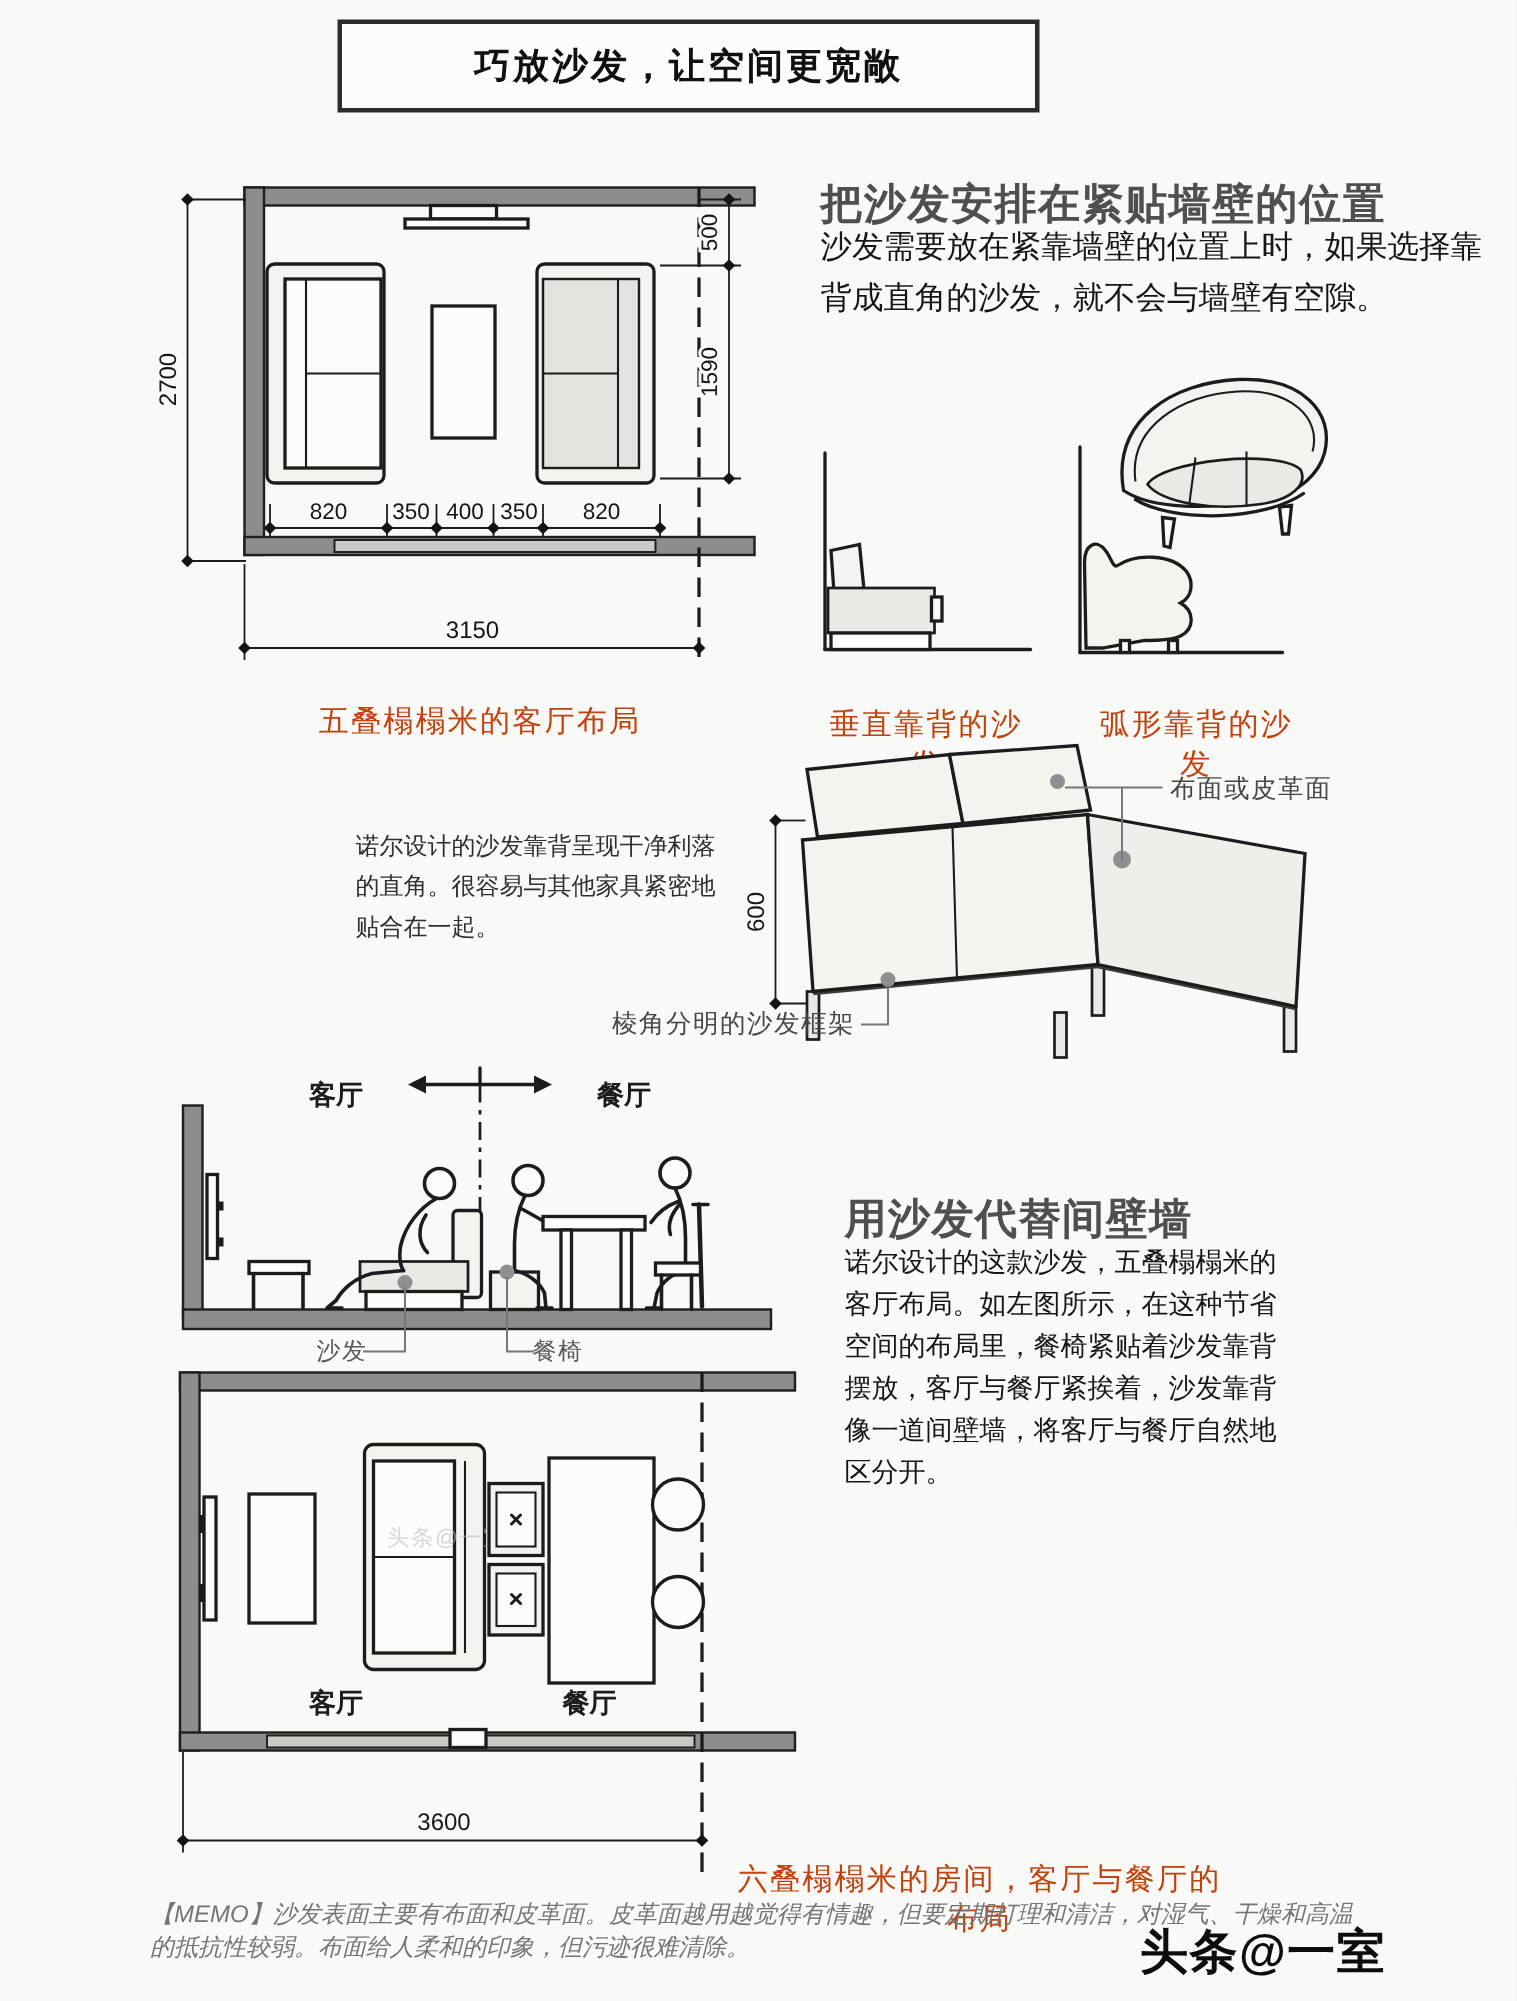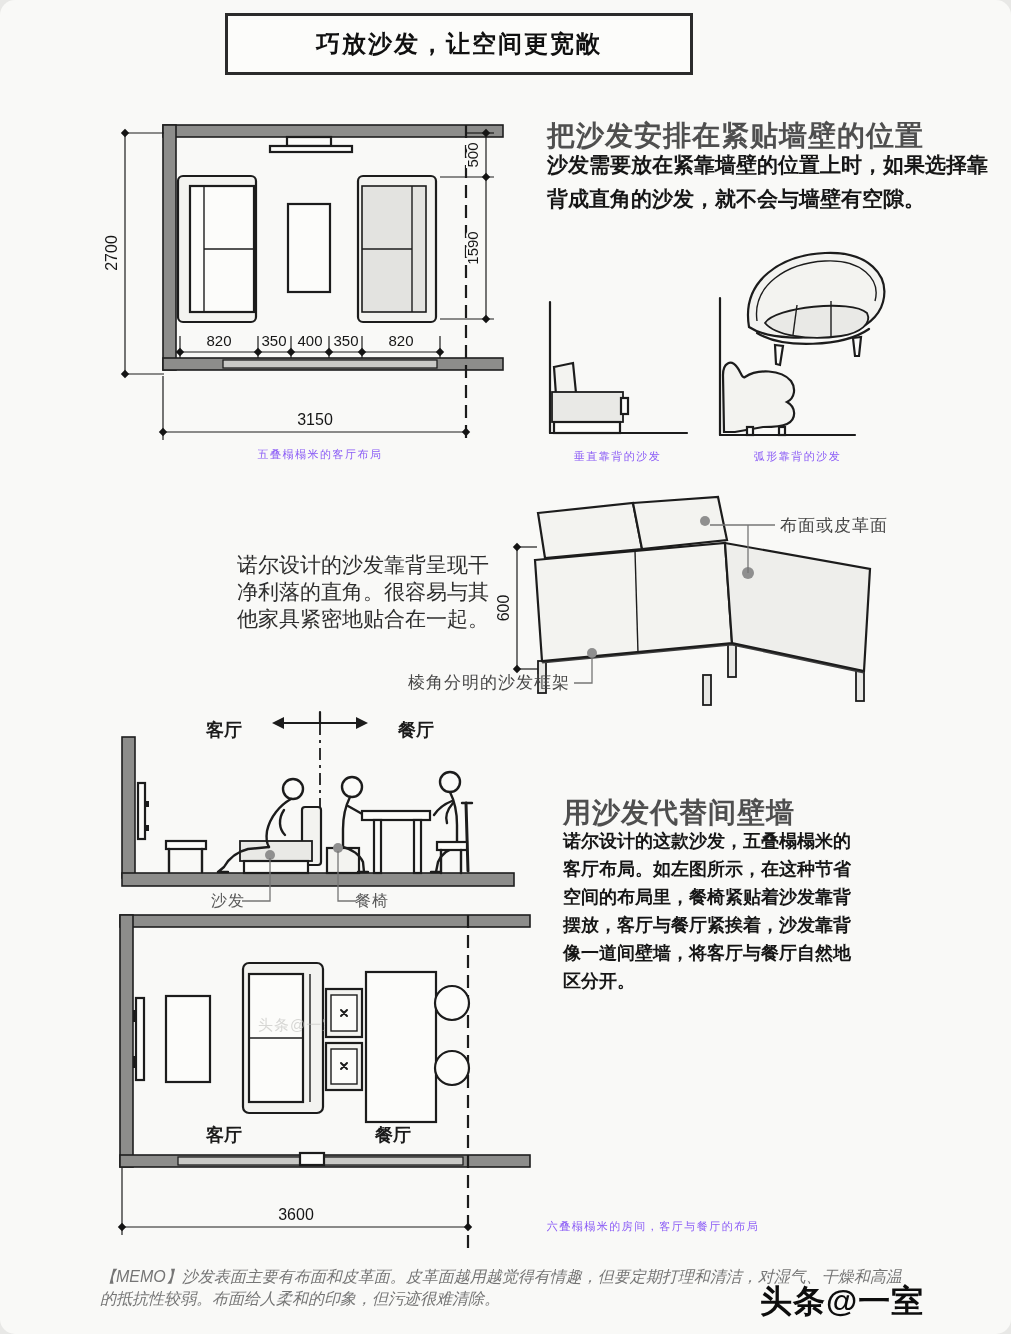--- a/index.html
+++ b/index.html
@@ -1,28 +1,28 @@
 <!DOCTYPE html>
 <html><head>
 <meta charset="utf-8">
 <style>
   html,body{margin:0;padding:0;background:#e8e8e6;}
   .page{position:relative;width:1011px;height:1334px;background:#f9f9f7;
-        font-family:"Liberation Sans",sans-serif;overflow:hidden;margin:0 auto;border-radius:15px;}
+        font-family:"Liberation Sans",sans-serif;overflow:hidden;margin:0 auto;}
   .abs{position:absolute;}
   .title-box{position:absolute;left:225px;top:13px;width:462px;height:56px;
              border:3px solid #2b2b2b;background:#fcfcfa;display:flex;align-items:center;
              justify-content:center;font-size:24px;font-weight:bold;letter-spacing:2px;color:#101010;}
   .h2{position:absolute;font-size:28px;font-weight:600;color:#4f4f4f;letter-spacing:1px;}
-  .body-bold{position:absolute;color:#161616;font-weight:bold;}
+  .body-bold{position:absolute;color:#161616;font-weight:normal;}
   #body1{left:547px;top:148px;width:444px;font-size:21px;line-height:34px;}
   #body2{left:563px;top:827px;width:294px;font-size:18px;line-height:28px;}
-  .para-mid{position:absolute;left:237px;top:551px;width:254px;font-size:21px;
+  .para-mid{position:absolute;left:237px;top:551px;width:254px;font-size:16px;
             line-height:27px;color:#2e2e2e;font-weight:500;}
-  .caption{position:absolute;font-size:11px;color:#8b5cf6;letter-spacing:1.5px;text-align:center;}
+  .caption{position:absolute;font-size:20px;color:#c2410c;letter-spacing:1.5px;text-align:center;margin-top:20px;}
   .memo{position:absolute;left:100px;top:1266px;width:814px;font-size:16px;line-height:22px;color:#757575;font-style:italic;}
   .watermark{position:absolute;left:760px;top:1280px;font-size:32px;font-weight:bold;
              color:#0d0d0d;letter-spacing:1px;}
   svg text{font-family:"Liberation Sans",sans-serif;}
   .dimtxt{font-size:15px;fill:#161616;text-anchor:middle;paint-order:stroke;stroke:#f9f9f7;stroke-width:4px;}
   .big{font-size:16px;}
   .lbl{font-size:18px;font-weight:bold;fill:#1c1c1c;text-anchor:middle;}
   .small-lbl{font-size:16px;fill:#5a5a5a;text-anchor:middle;letter-spacing:1px;}
   .leader-lbl{font-size:17px;fill:#474747;letter-spacing:1px;}
   .wm-faint{font-size:15px;fill:#bfbfbc;letter-spacing:1px;opacity:.6;}

